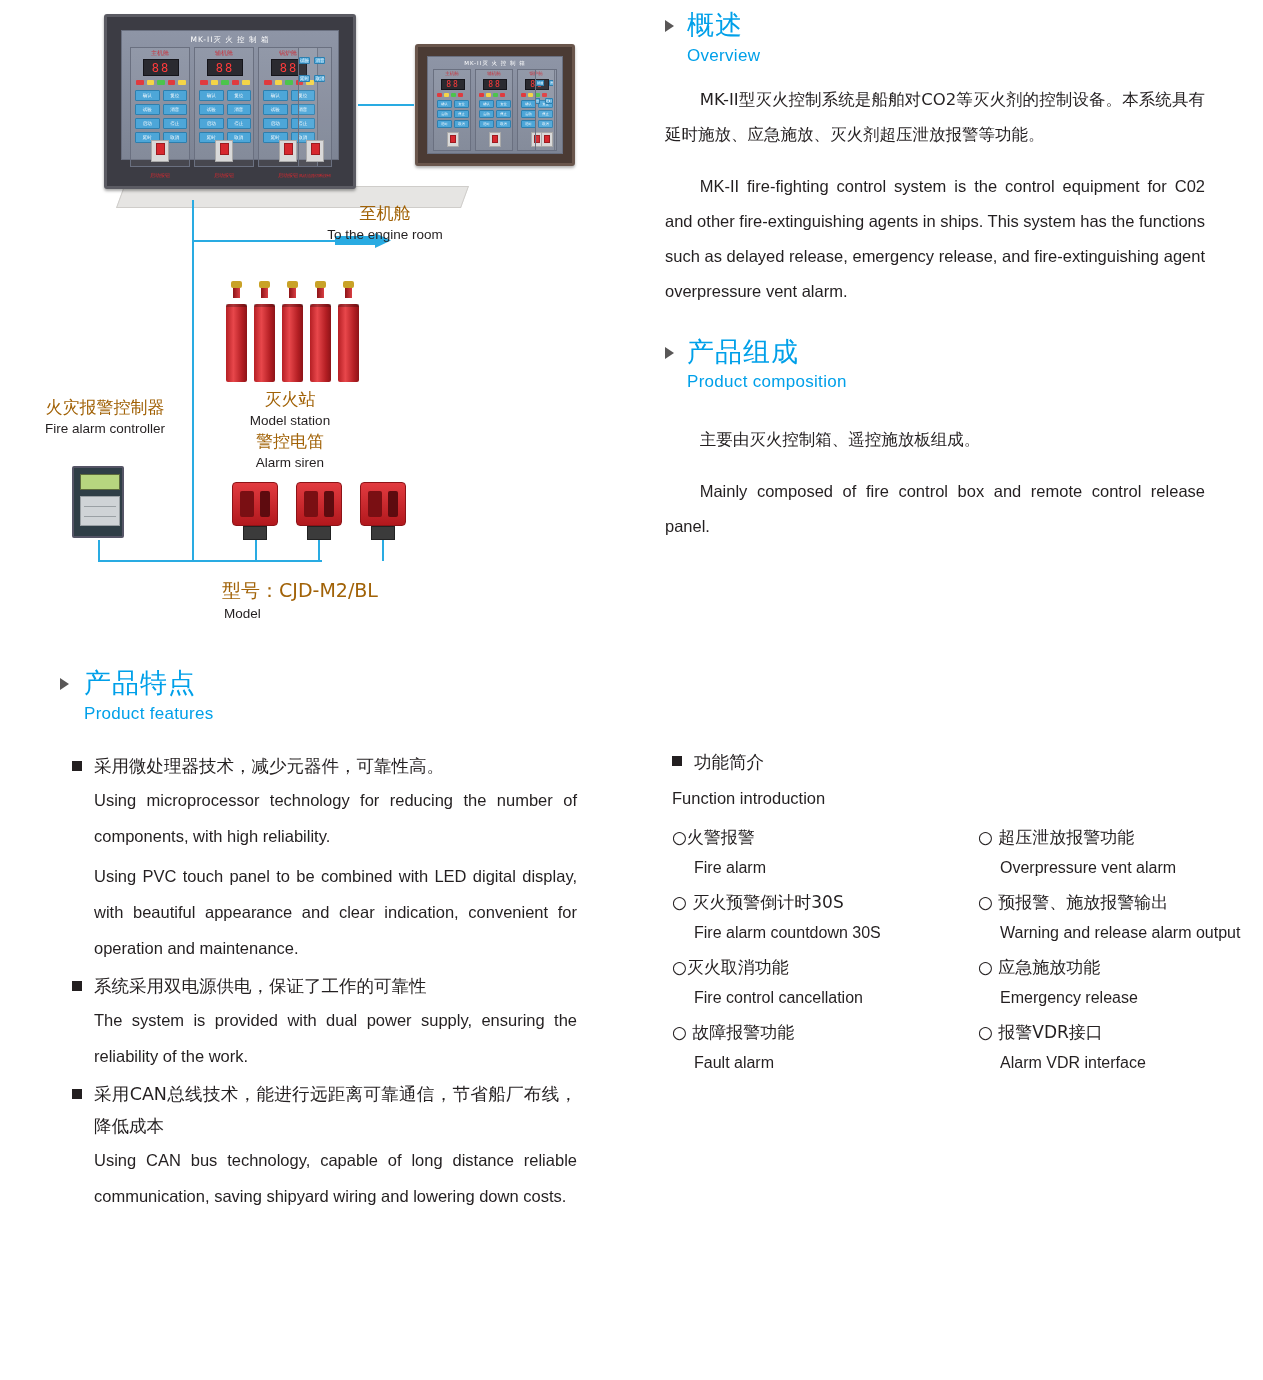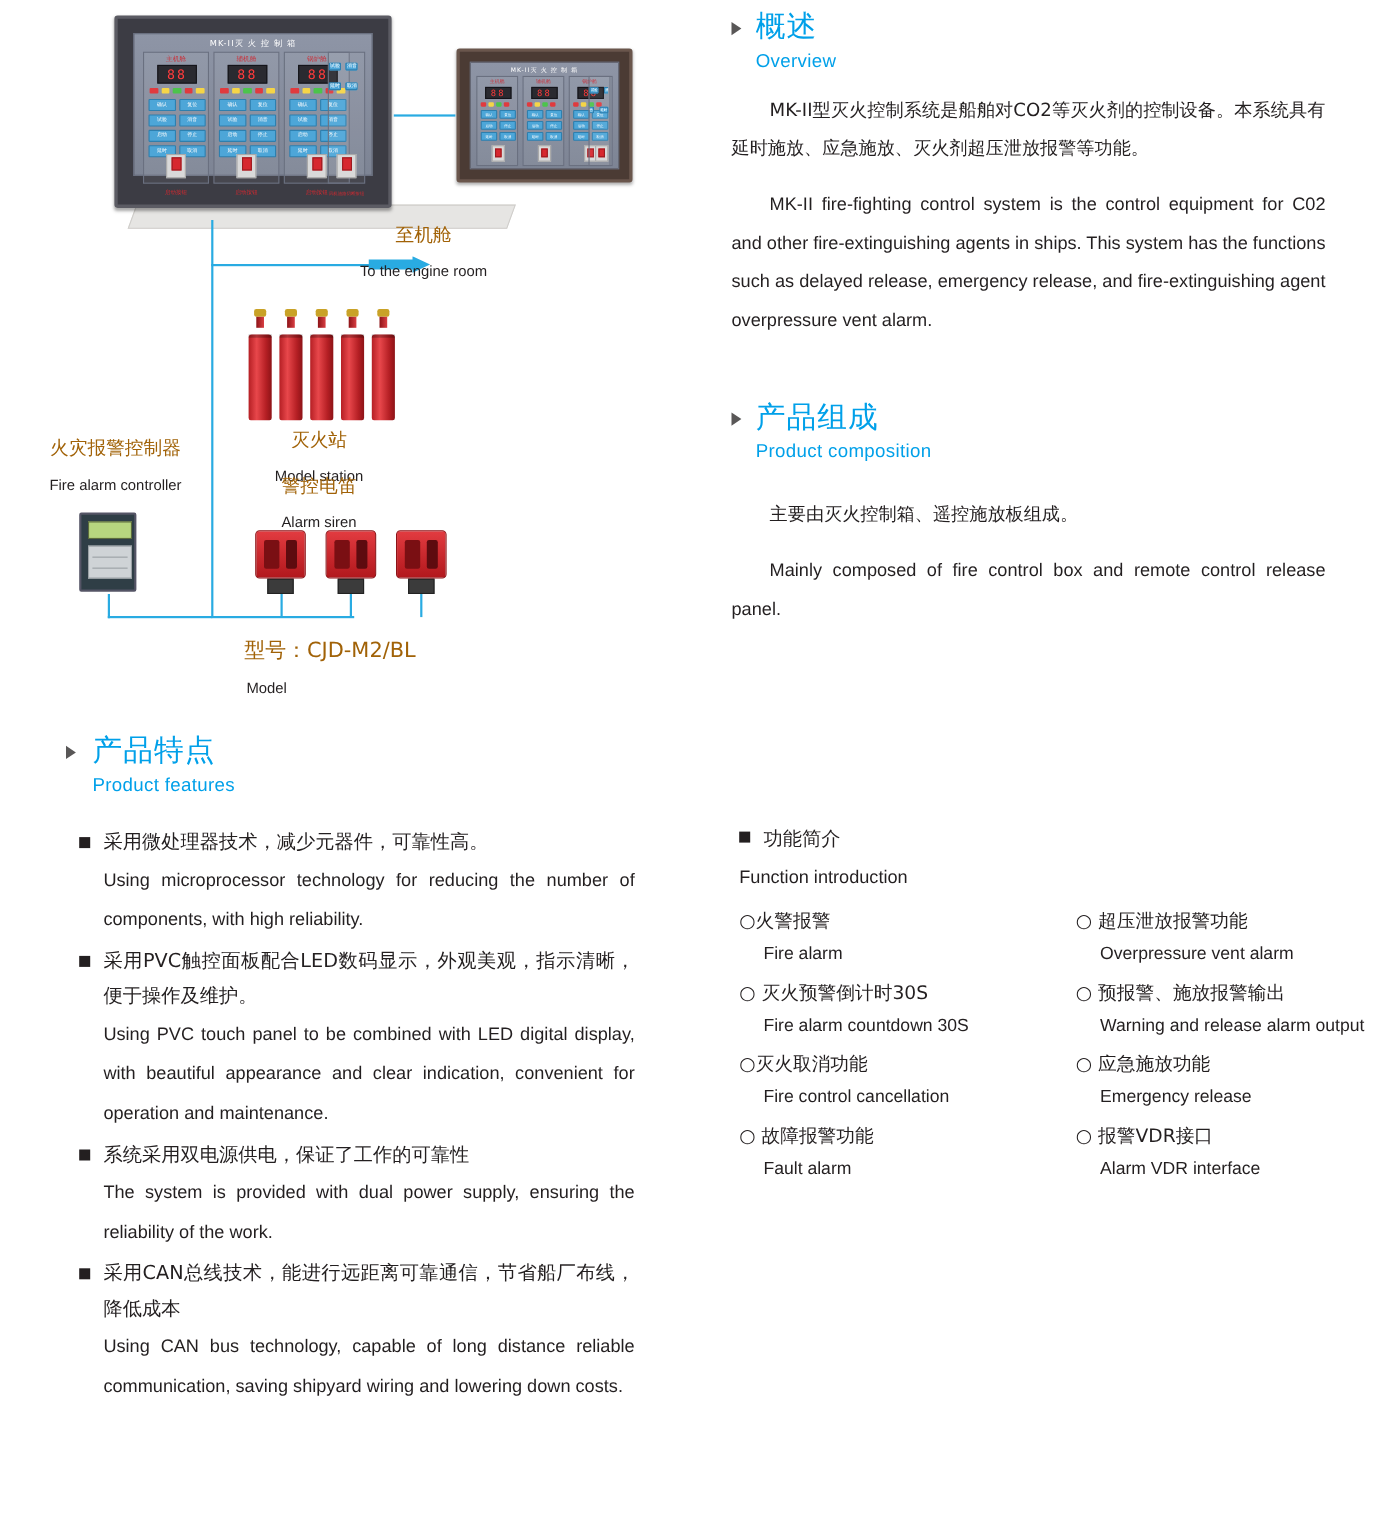--- a/index.html
+++ b/index.html
@@ -47,21 +47,21 @@
   .indent { text-indent: 2.1em; }
 
   
   #right-col {
     position: absolute;
     left: 665px; top: 10px;
     width: 540px;
   }
   #overview-head { padding-left: 22px; }
   #overview-body { margin-top: 14px; }
-  #composition-head { padding-left: 22px; margin-top: 56px; }
+  #composition-head { padding-left: 22px; margin-top: 28px; }
   #composition-body { margin-top: 30px; }
 
   
   #diagram {
     position: absolute;
     left: 0; top: 0;
     width: 660px; height: 650px;
   }
 
   
@@ -243,21 +243,21 @@
   }
   .siren .base {
     width: 24px; height: 14px; margin: 0 auto;
     background: #3b3b3b; border: 1px solid #222;
   }
 
   
   .ln { position: absolute; background: #29abe2; }
   .lbl { position: absolute; text-align: center; }
   .lbl .zh { font-size: 17px; font-family: "DejaVu Sans", sans-serif; color: #a16207; }
-  .lbl .en { font-size: 13.5px; color: #231f20; margin-top: 14px; }
+  .lbl .en { font-size: 13.5px; color: #231f20; margin-top: 2px; }
 
   
   #features { position: absolute; left: 0; top: 668px; width: 1263px; }
   #features-head { position: absolute; left: 60px; top: 0; padding-left: 24px; }
   #feat-left { position: absolute; left: 72px; top: 82px; width: 505px; }
   #feat-right { position: absolute; left: 672px; top: 82px; width: 580px; }
 
   .f-item { margin-bottom: 4px; }
   .f-zh {
     font-size: 17.5px;
@@ -598,21 +598,20 @@
     <div class="sec-title cn">产品特点</div>
     <div class="sec-sub">Product features</div>
   </div>
 
   <div id="feat-left">
     <div class="f-item">
       <div class="f-zh cn"><span class="sq"></span>采用微处理器技术，减少元器件，可靠性高。</div>
       <div class="f-en">Using microprocessor technology for reducing the number of components, with high reliability.</div>
     </div>
     <div class="f-item">
-      <div class="f-zh cn"><span class="sq"></span>采用PVC触控面板配合LED数码显示，外观美观，指示清晰，便于操作及维护。</div>
       <div class="f-en">Using PVC touch panel to be combined with LED digital display, with beautiful appearance and clear indication, convenient for operation and maintenance.</div>
     </div>
     <div class="f-item">
       <div class="f-zh cn"><span class="sq"></span>系统采用双电源供电，保证了工作的可靠性</div>
       <div class="f-en">The system is provided with dual power supply, ensuring the reliability of the work.</div>
     </div>
     <div class="f-item">
       <div class="f-zh cn"><span class="sq"></span>采用CAN总线技术，能进行远距离可靠通信，节省船厂布线，降低成本</div>
       <div class="f-en">Using CAN bus technology, capable of long distance reliable communication, saving shipyard wiring and lowering down costs.</div>
     </div>

